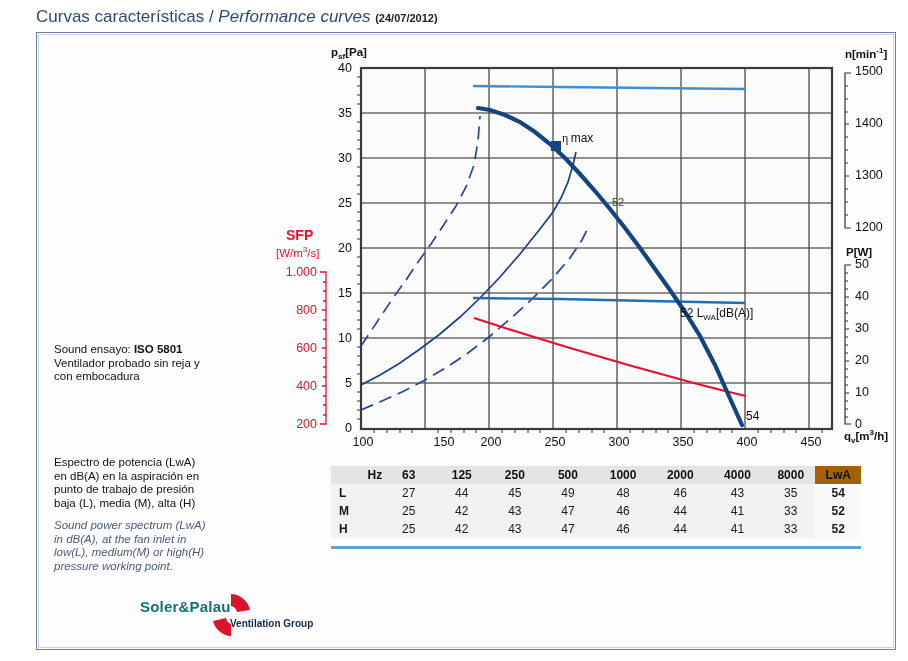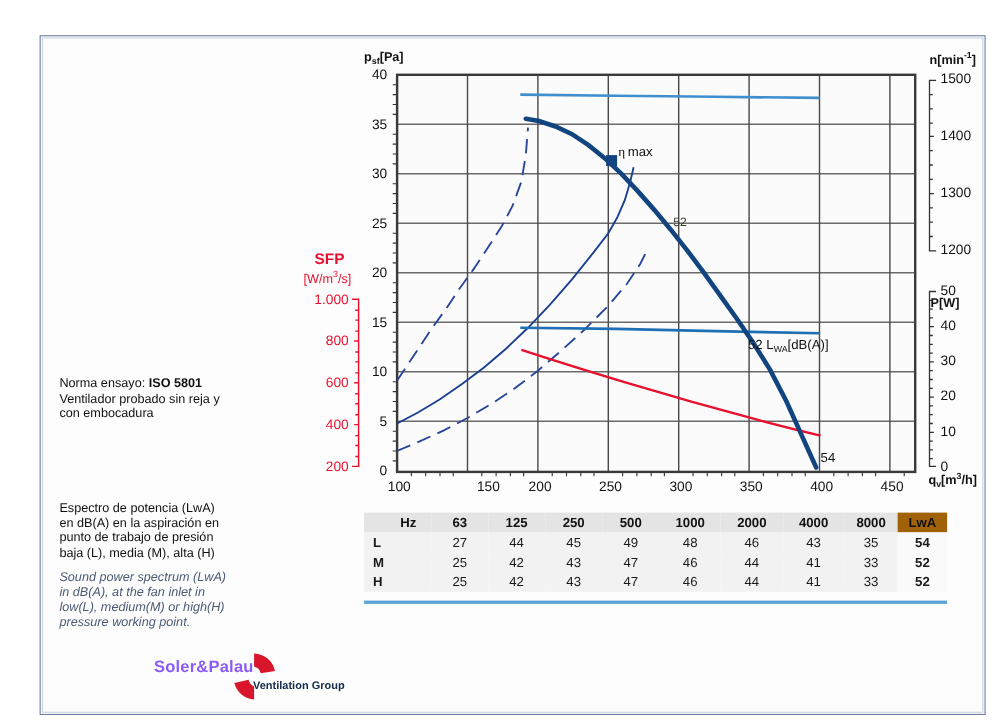--- a/index.html
+++ b/index.html
@@ -53,21 +53,21 @@
     font-size:30px;color:#6e6e6e;letter-spacing:-1px;
   }
   .sp-arc{
     position:absolute;left:2px;top:2px;width:58px;height:46px;
     border:3px solid #9a9a9a;border-radius:50%;
     border-top-color:transparent;border-right-color:#9a9a9a;
     transform:rotate(18deg);
   }
   .brand{
     position:absolute;left:140px;top:598px;
-    font-size:15px;font-weight:bold;color:#8b5cf6;letter-spacing:.2px;
+    font-size:15px;font-weight:bold;color:#0f766e;letter-spacing:.2px;
   }
   .brand-sub{
     position:absolute;left:230px;top:618px;
     font-size:10px;font-weight:bold;color:#13284b;
   }
   .brand-swoosh{position:absolute;left:210px;top:592px;width:42px;height:46px;}
 
   
   .chart{position:absolute;left:0;top:0;width:908px;height:661px;pointer-events:none;}
 
@@ -96,25 +96,28 @@
   .spec-underline{
     position:absolute;left:331px;top:546px;width:530px;height:3px;
     background:#5ba3d9;
   }
 </style>
 </head>
 <body>
 
 <div class="page">
 
+  <div class="title-bar">
+    <span class="es">Curvas características</span><span class="sep"> / </span><span class="en">Performance curves</span> <span class="date">(24/07/2012)</span>
+  </div>
 
   <div class="frame"></div>
 
   <div class="side-block" style="left:54px;top:343px;width:200px;">
-    <span>Norma ensayo: </span><b>ISO 5801</b><br>
+    <span>Sound ensayo: </span><b>ISO 5801</b><br>
     <span>Ventilador probado sin reja y</span><br>
     <span>con embocadura</span>
   </div>
 
 
   <div class="side-block" style="left:54px;top:456px;width:210px;">
     <span>Espectro de potencia (LwA)</span><br>
     <span>en dB(A) en la aspiración en</span><br>
     <span>punto de trabajo de presión</span><br>
     <span>baja (L), media (M), alta (H)</span>
@@ -129,21 +132,21 @@
 
   <svg class="brand-swoosh" viewBox="0 0 42 46">
     <path d="M21 2 A20 20 0 0 1 40 18 L27 20 A8 8 0 0 0 21 14 Z" fill="#d8152a"></path>
     <path d="M21 44 A20 20 0 0 1 3 29 L16 26 A8 8 0 0 0 21 32 Z" fill="#d8152a"></path>
   </svg>
   <div class="brand">Soler&amp;Palau</div>
   <div class="brand-sub">Ventilation Group</div>
 
   <div class="ax-label bold" style="left:331px;top:46px;">p<sub style="font-size:8px">sf</sub>[Pa]</div>
   <div class="ax-label bold" style="left:845px;top:46px;">n[min<sup style="font-size:8px">-1</sup>]</div>
-  <div class="ax-label bold" style="left:846px;top:246px;margin-top:24px;">P[W]</div>
+  <div class="ax-label bold" style="left:846px;top:246px;">P[W]</div>
   <div class="ax-label bold" style="left:844px;top:428px;">q<sub style="font-size:8px">v</sub>[m<sup style="font-size:8px">3</sup>/h]</div>
 
   <div class="ax-label red bold" style="left:286px;top:227px;font-size:14px;">SFP</div>
   <div class="ax-label red" style="left:276px;top:245px;">[W/m<sup style="font-size:8px">3</sup>/s]</div>
 
   <svg class="chart" viewBox="0 0 908 661">
     <defs>
       <clipPath id="plotclip">
           <rect x="361" y="68" width="471" height="361"></rect>
         </clipPath>
@@ -272,21 +275,21 @@
   <div class="ann big" style="left:562px;top:131px;">
     <span style="font-family:'Liberation Serif',serif;">η</span> max
   </div>
   <div class="ann" style="left:612px;top:196px;color:#3a3a2a;">52</div>
   <div class="ann big" style="left:680px;top:306px;">52 L<sub style="font-size:8px">WA</sub>[dB(A)]</div>
   <div class="ann big" style="left:746px;top:409px;">54</div>
 
   <table class="spec">
     <thead>
       <tr>
-        <th style="width:44px;text-align:center;padding-left:19px;">Hz</th>
+        <th style="width:44px;text-align:right;padding-left:8px;">Hz</th>
         <th style="width:54px;">63</th>
         <th style="width:54px;">125</th>
         <th style="width:54px;">250</th>
         <th style="width:54px;">500</th>
         <th style="width:58px;">1000</th>
         <th style="width:58px;">2000</th>
         <th style="width:58px;">4000</th>
         <th style="width:50px;">8000</th>
         <th class="lwa" style="width:46px;">LwA</th>
       </tr>

